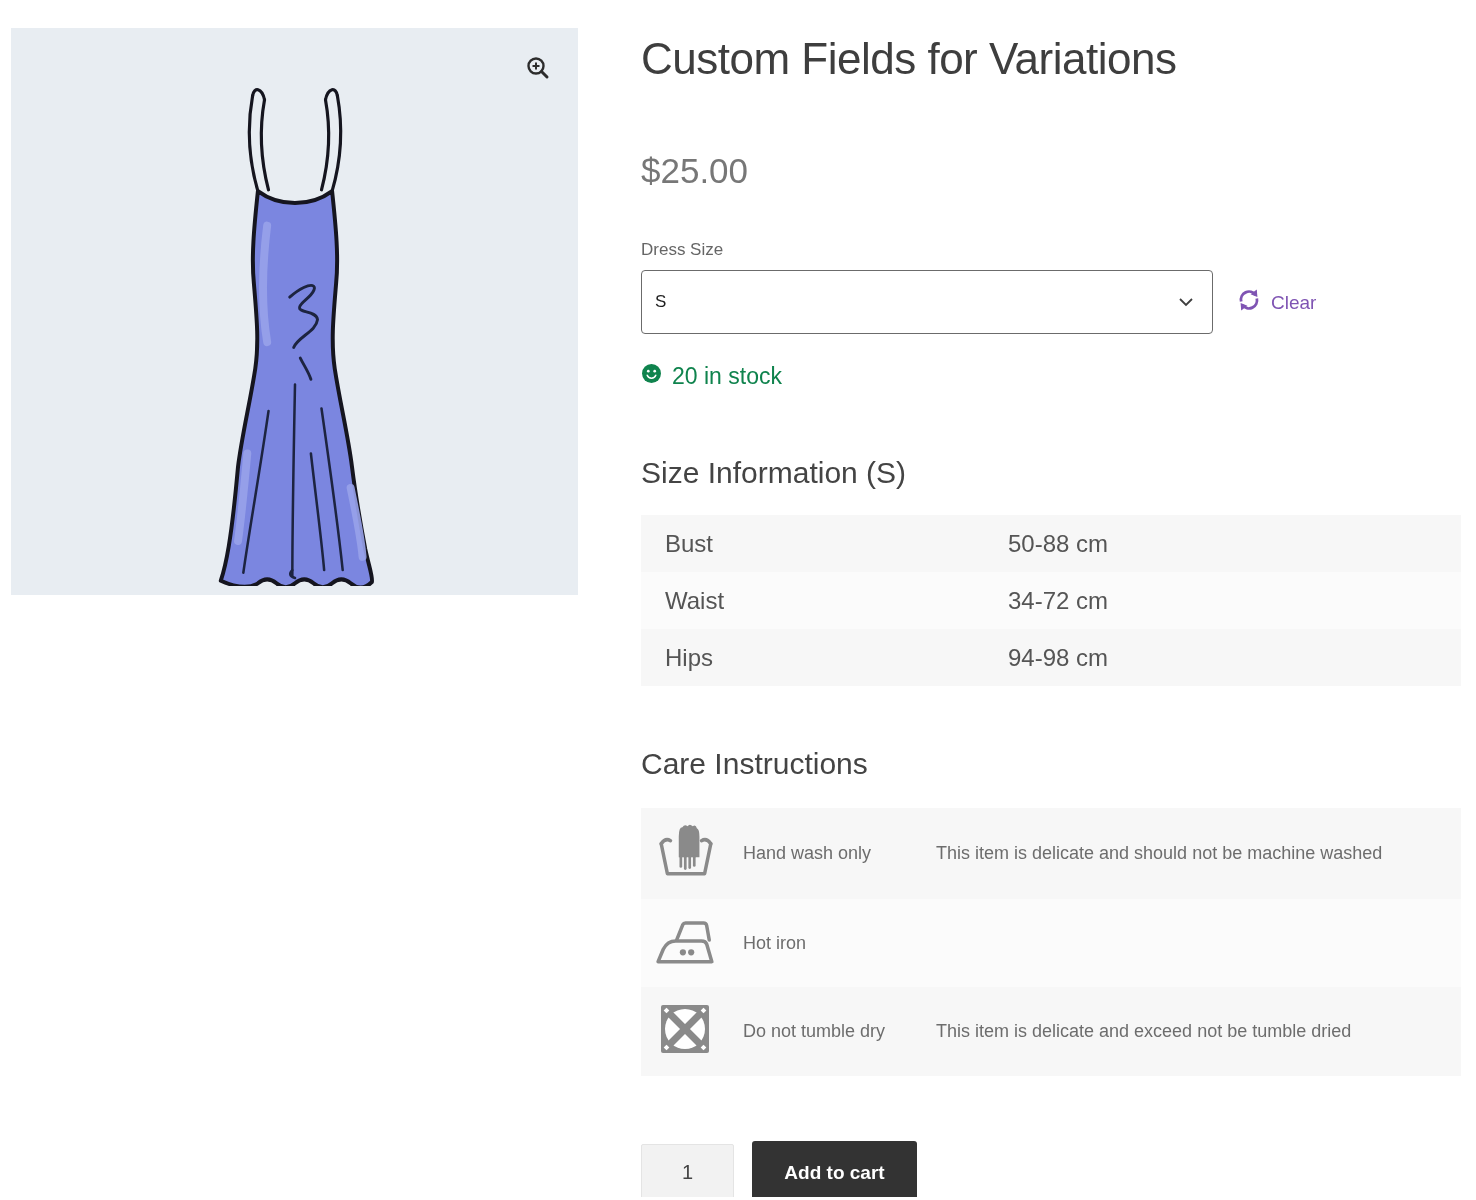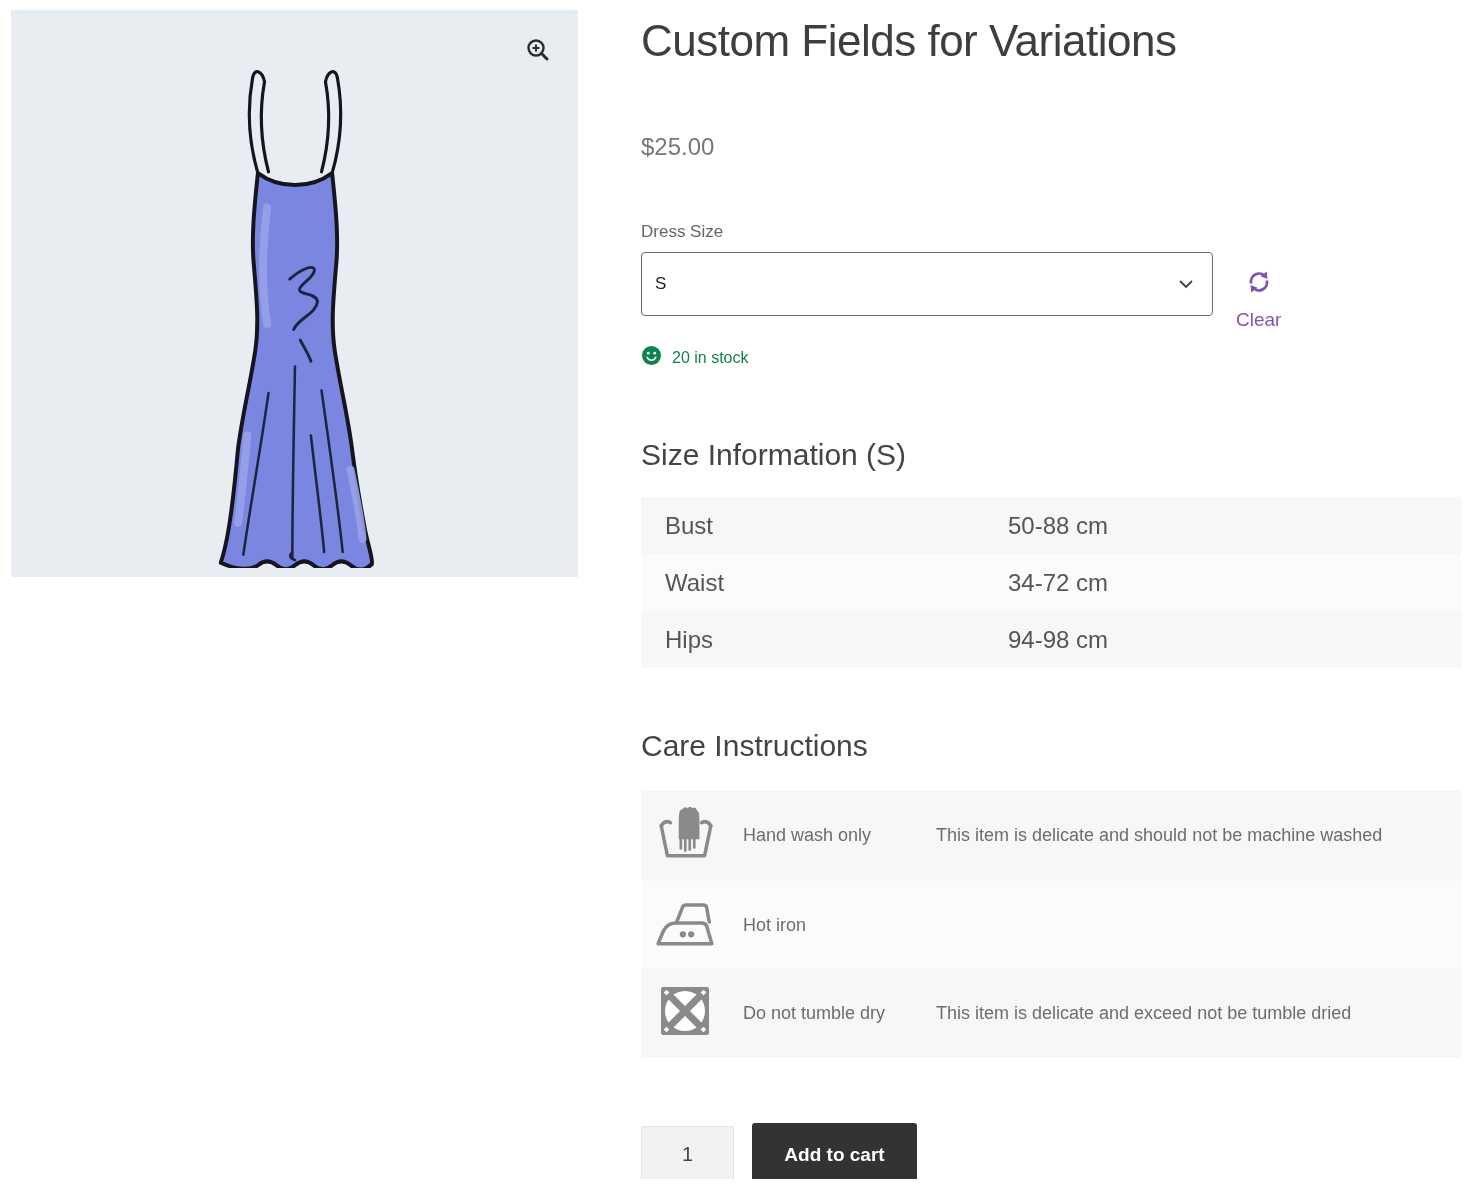--- a/index.html
+++ b/index.html
@@ -1,50 +1,50 @@
 <!DOCTYPE html>
 <html><head>
 <meta charset="utf-8">
 <style>
   * { margin:0; padding:0; box-sizing:border-box; }
   html,body { background:#ffffff; font-family:"Liberation Sans","DejaVu Sans",sans-serif; }
-  .page { position:relative; width:1476px; height:1179px; background:#fff; overflow:hidden; }
+  .page { position:relative; width:1476px; height:1179px; background:#fff; overflow:hidden;margin-top:18px; }
 
   
   .image-wrap {
     position:absolute; left:11px; top:10px; width:567px; height:567px;
     background:#e8edf2;
   }
   .zoom-btn {
     position:absolute; top:22px; right:22px; width:36px; height:36px;
     display:flex; align-items:center; justify-content:center; cursor:pointer;
   }
   .dress-svg { position:absolute; left:50%; top:28px; transform:translateX(-50%); }
 
   
   .details { position:absolute; left:641px; top:0; width:820px; height:1200px; }
 
   .title { position:absolute; top:16px; left:0; font-size:44px; font-weight:300;
            color:#3e3e3e; letter-spacing:-0.5px; }
-  .price { position:absolute; top:133px; left:0; font-size:24px; color:#777; font-weight:400; }
+  .price { position:absolute; top:133px; left:0; font-size:35px; color:#777; font-weight:400; }
 
   .variation-label { position:absolute; top:222px; left:0; font-size:17px; color:#666; }
   .variation-row { position:absolute; top:252px; left:0; width:820px; height:64px; }
   .size-select {
     position:absolute; left:0; top:0; width:572px; height:64px;
     border:1px solid #6b6b6b; border-radius:4px; background:#fff;
     display:flex; align-items:center; padding:0 18px 0 13px; cursor:pointer;
   }
   .size-select .sel-value { font-size:17px; color:#1e1e1e; flex:1; }
   .clear-link {
     position:absolute; left:595px; top:17px; display:flex; align-items:center; gap:9px;
-    color:#7f54b3; font-size:19px; cursor:pointer; text-decoration:none;flex-direction:column;
+    color:#7f54b3; font-size:19px; cursor:pointer; text-decoration:none;
   }
   .stock-row { position:absolute; top:345px; left:0; display:flex; align-items:center; gap:10px;
-               color:#0f834d; font-size:16px; }
+               color:#0f834d; font-size:23px; }
 
   .section-heading { position:absolute; left:0; font-size:30px; font-weight:400; color:#444; }
   .h-size { top:438px; }
   .h-care { top:729px; }
 
   .size-table { position:absolute; top:497px; left:0; width:820px; }
   .srow { display:flex; align-items:center; height:57px; padding:0 24px; font-size:24px; color:#555; }
   .srow:nth-child(odd) { background:#f7f7f7; }
   .srow:nth-child(even) { background:#fbfbfb; }
   .srow .slabel { width:343px; }

